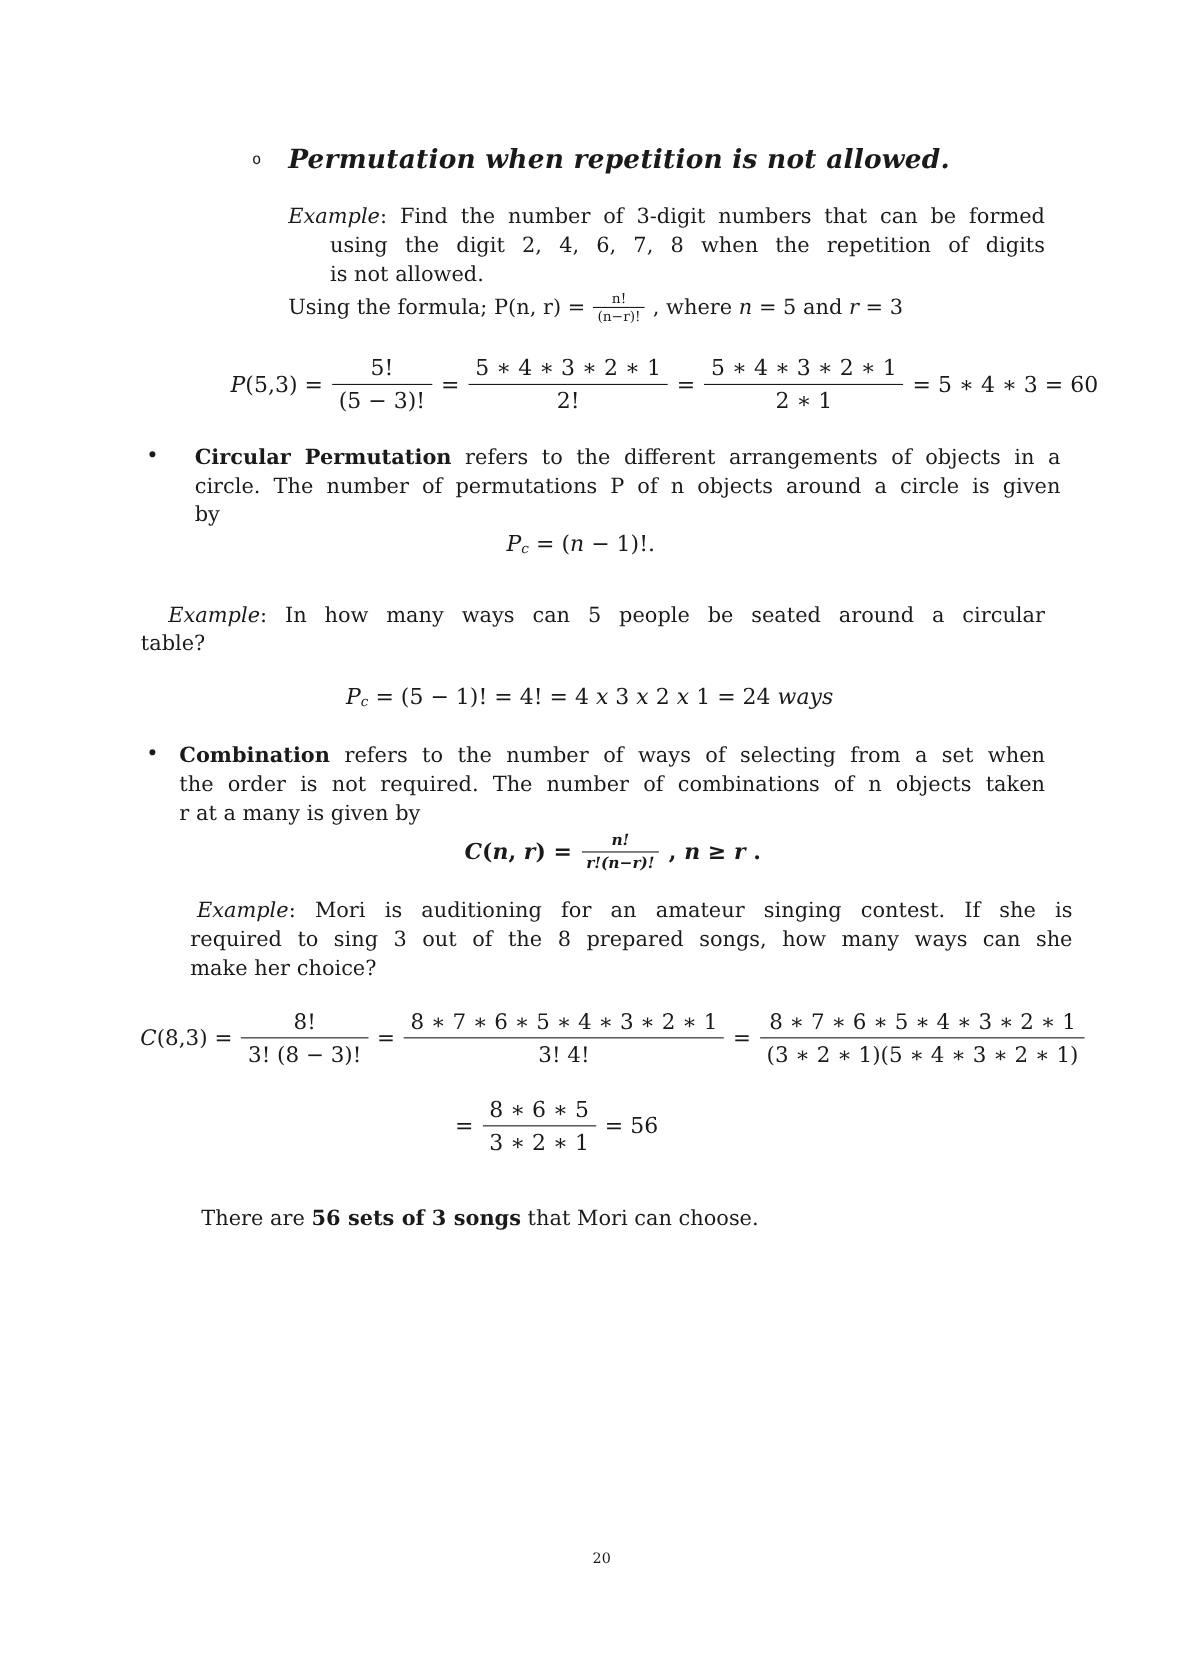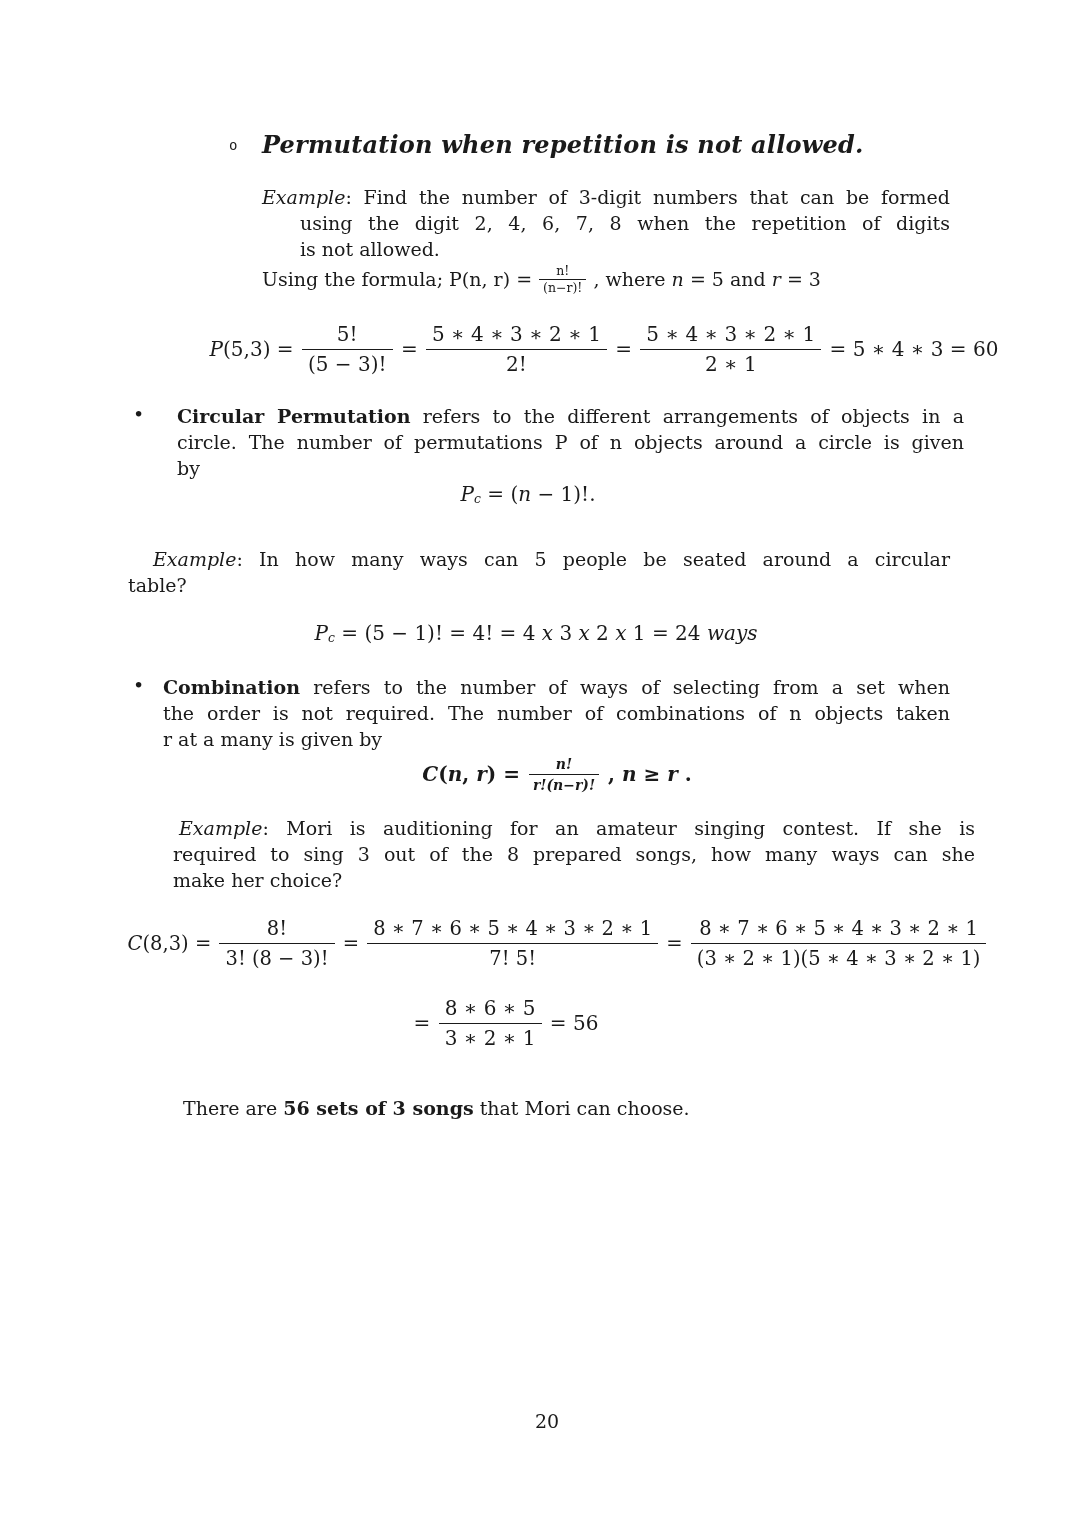--- a/index.html
+++ b/index.html
@@ -56,21 +56,21 @@
   #ex2 .tline:first-child{text-indent:25px;}
   #eq-pc2{left:0;right:8px;top:618px;height:30px;}
   #b2-marker{left:133px;top:674px;}
   #b2{left:163px;top:674px;width:787px;}
   #eq-cnr{left:34px;right:0;top:748px;height:52px;}
   #ex3{left:152px;top:815px;width:802px;margin-left:21px;}
   #ex3 .tline:first-child{text-indent:6px;}
   #eq-c83{left:36px;right:0;top:910px;height:66px;font-size:19.5px;}
   #eq-c83b{left:0;right:68px;top:994px;height:58px;}
   #conclusion{left:183px;top:1097px;font-size:19px;white-space:nowrap;}
-  #pagenum{left:14px;right:0;top:1410px;text-align:center;font-size:19px;}
+  #pagenum{left:14px;right:0;top:1410px;text-align:center;font-size:13px;}
 </style>
 </head>
 <body>
 
 <div class="page">
 
   <span class="abs marker-sub" id="sub-marker">o</span>
   <div class="abs heading" id="heading">Permutation when repetition is not allowed.</div>
 
   <div class="abs para" id="ex1">
@@ -159,21 +159,21 @@
       <div class="tline"><span class="it">Example</span><span>: Mori is auditioning for an amateur singing contest. If she is</span></div>
       <div class="tline"><span>required to sing 3 out of the 8 prepared songs, how many ways can she</span></div>
       <div class="tline lastline"><span>make her choice?</span></div>
     </div>
 
   <div class="abs eq" id="eq-c83">
       <span class="it">C</span>
       <span>(8,3) = </span>
       <span class="frac"><span class="fnum">8!</span><span class="fden">3! (8 − 3)!</span></span>
       <span> = </span>
-      <span class="frac"><span class="fnum">8 ∗ 7 ∗ 6 ∗ 5 ∗ 4 ∗ 3 ∗ 2 ∗ 1</span><span class="fden">7! 5!</span></span>
+      <span class="frac"><span class="fnum">8 ∗ 7 ∗ 6 ∗ 5 ∗ 4 ∗ 3 ∗ 2 ∗ 1</span><span class="fden">3! 4!</span></span>
       <span> = </span>
       <span class="frac"><span class="fnum">8 ∗ 7 ∗ 6 ∗ 5 ∗ 4 ∗ 3 ∗ 2 ∗ 1</span><span class="fden">(3 ∗ 2 ∗ 1)(5 ∗ 4 ∗ 3 ∗ 2 ∗ 1)</span></span>
     </div>
 
   <div class="abs eq" id="eq-c83b">
       <span>= </span>
       <span class="frac"><span class="fnum">8 ∗ 6 ∗ 5</span><span class="fden">3 ∗ 2 ∗ 1</span></span>
       <span> = 56</span>
     </div>
 

